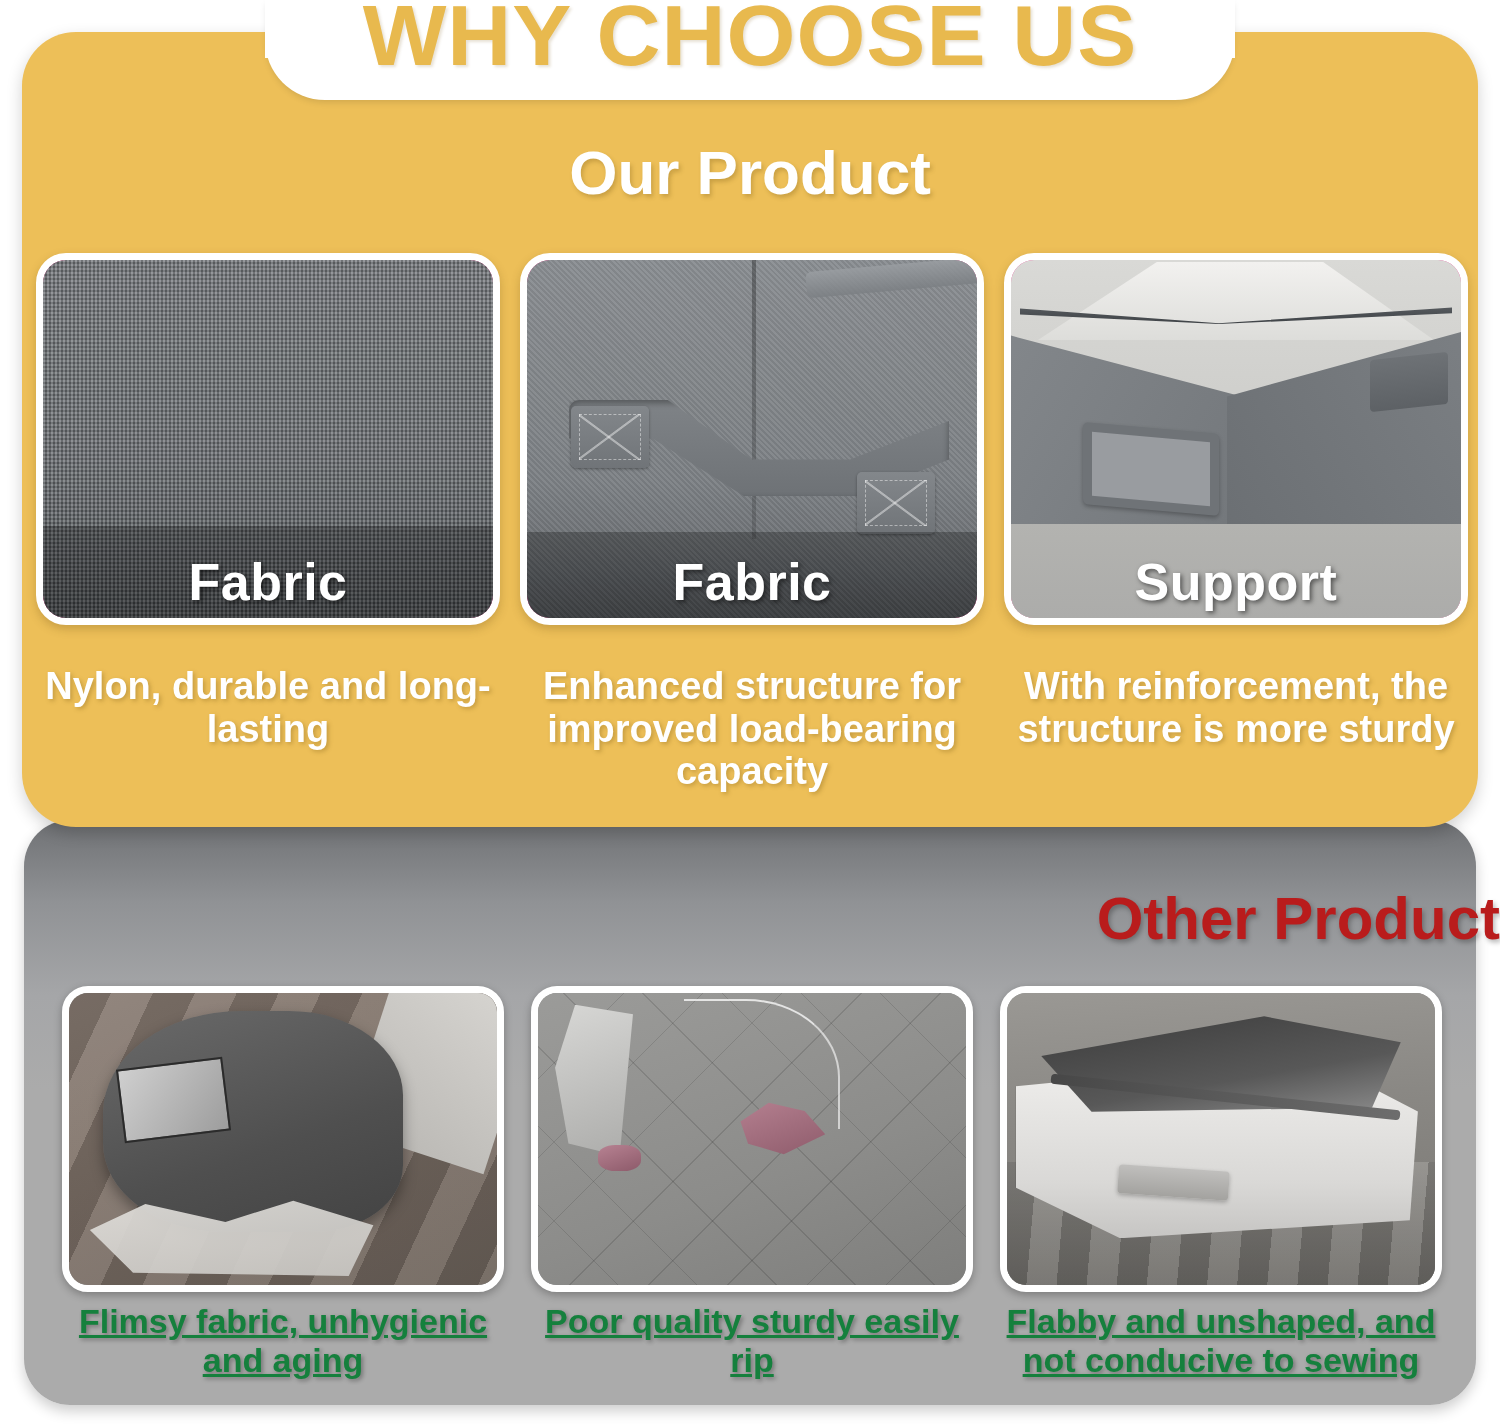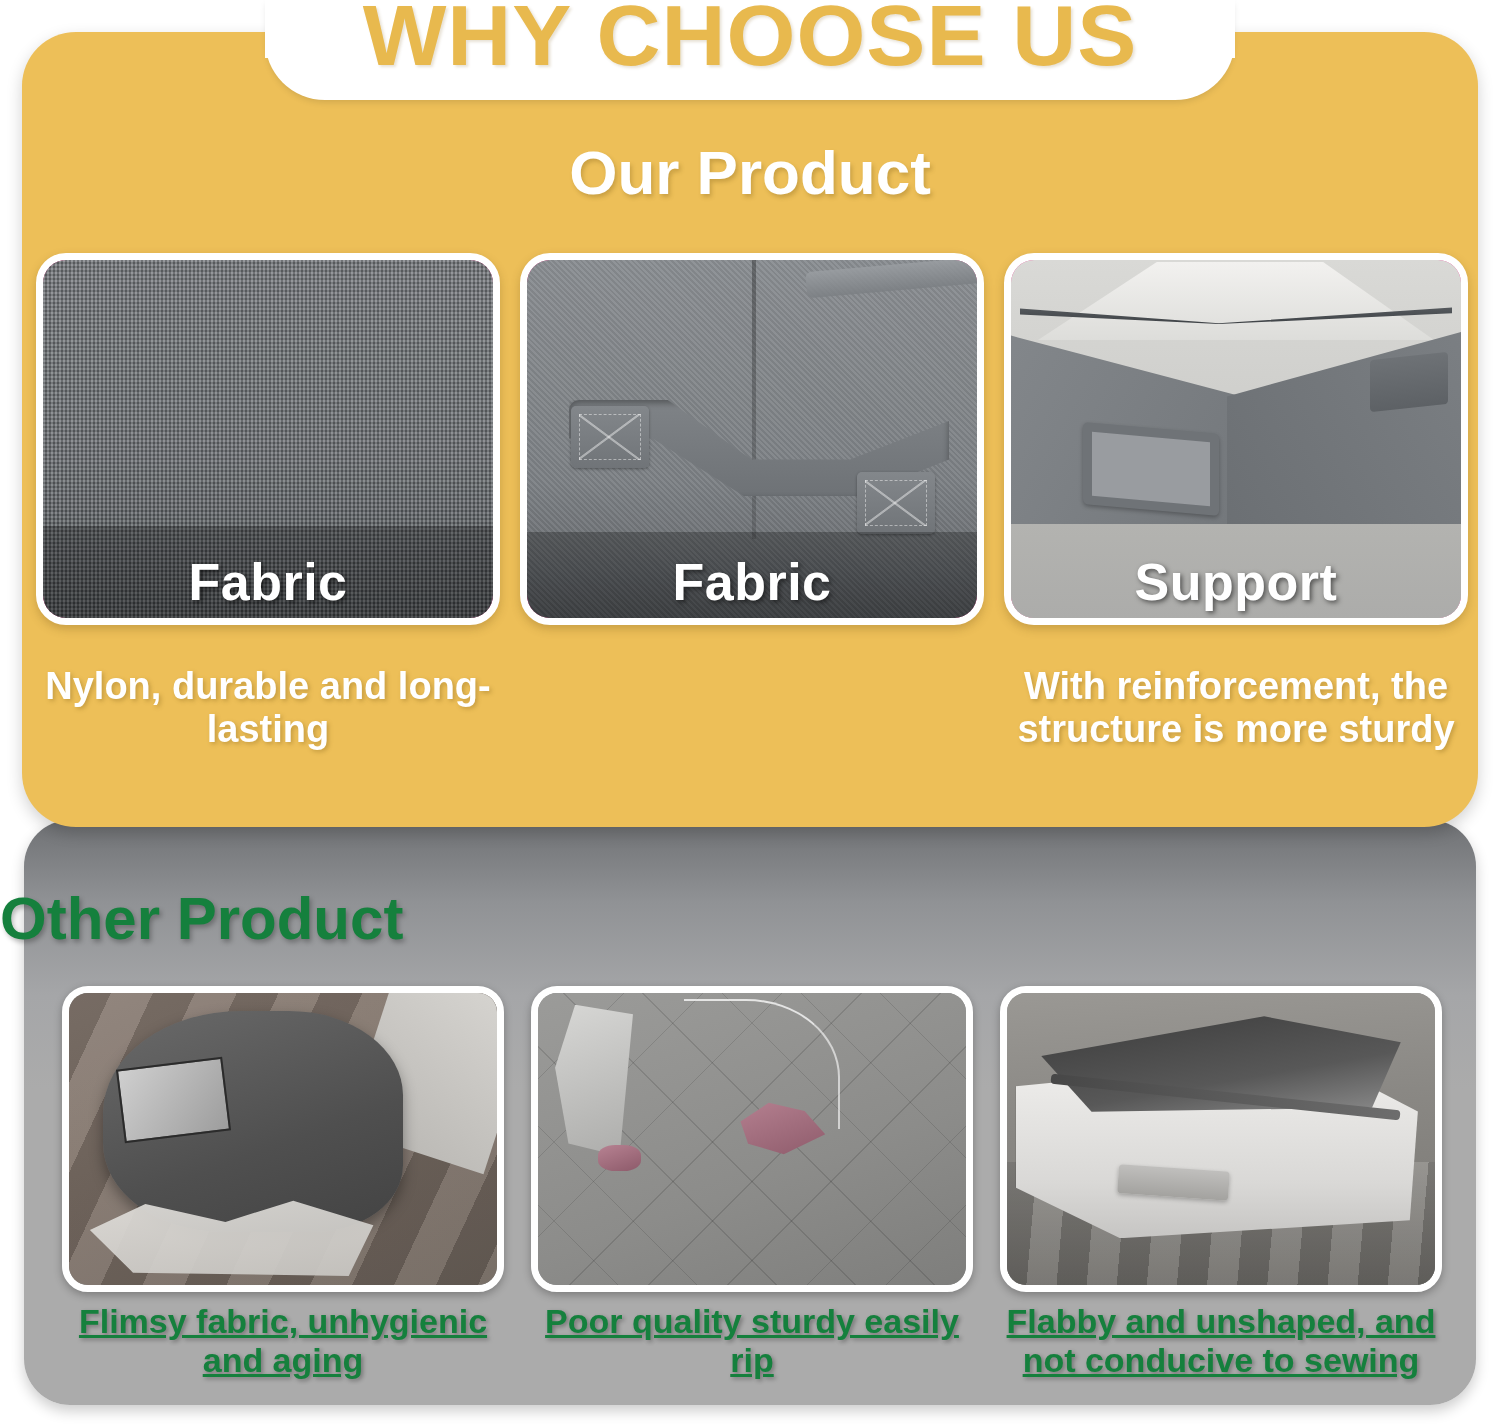--- a/index.html
+++ b/index.html
@@ -161,22 +161,22 @@
 
   
   .gray-panel{
     position:absolute;left:24px;top:820px;width:1452px;height:585px;
     background:linear-gradient(180deg,#6f7174 0%,#909295 14%,#a5a6a8 30%,#ababab 46%,#ababab 100%);
     border-radius:46px;
     z-index:5;
     box-shadow:0 6px 14px rgba(0,0,0,.20);
   }
   .other-product{
-    position:absolute;left:0;top:884px;width:1500px;text-align:left;
-    font-size:60px;font-weight:bold;color:#15803d;
+    position:absolute;left:0;top:884px;width:1500px;text-align:right;
+    font-size:60px;font-weight:bold;color:#b91c1c;
     z-index:30;white-space:nowrap;
     text-shadow:2px 3px 5px rgba(0,0,0,.28);
   }
 
   .cards-bot{
     position:absolute;left:62px;top:986px;width:1380px;height:306px;
     display:flex;justify-content:space-between;z-index:30;
   }
   .photo{
     position:relative;width:442px;height:306px;
@@ -290,20 +290,21 @@
         <div class="s-handle"></div>
         <div class="s-floorband"></div>
       </div>
       <div class="card-label">Support</div>
     </div>
 
   </div>
 
   <div class="caps-top">
     <div class="cap">Nylon, durable and long-lasting</div>
+    <div class="cap">Enhanced structure for improved load-bearing capacity</div>
     <div class="cap">With reinforcement, the structure is more sturdy</div>
   </div>
 
   <div class="gray-panel"></div>
   <div class="other-product">Other Product</div>
 
   <div class="cards-bot">
 
     <div class="photo">
       <div class="p1">

